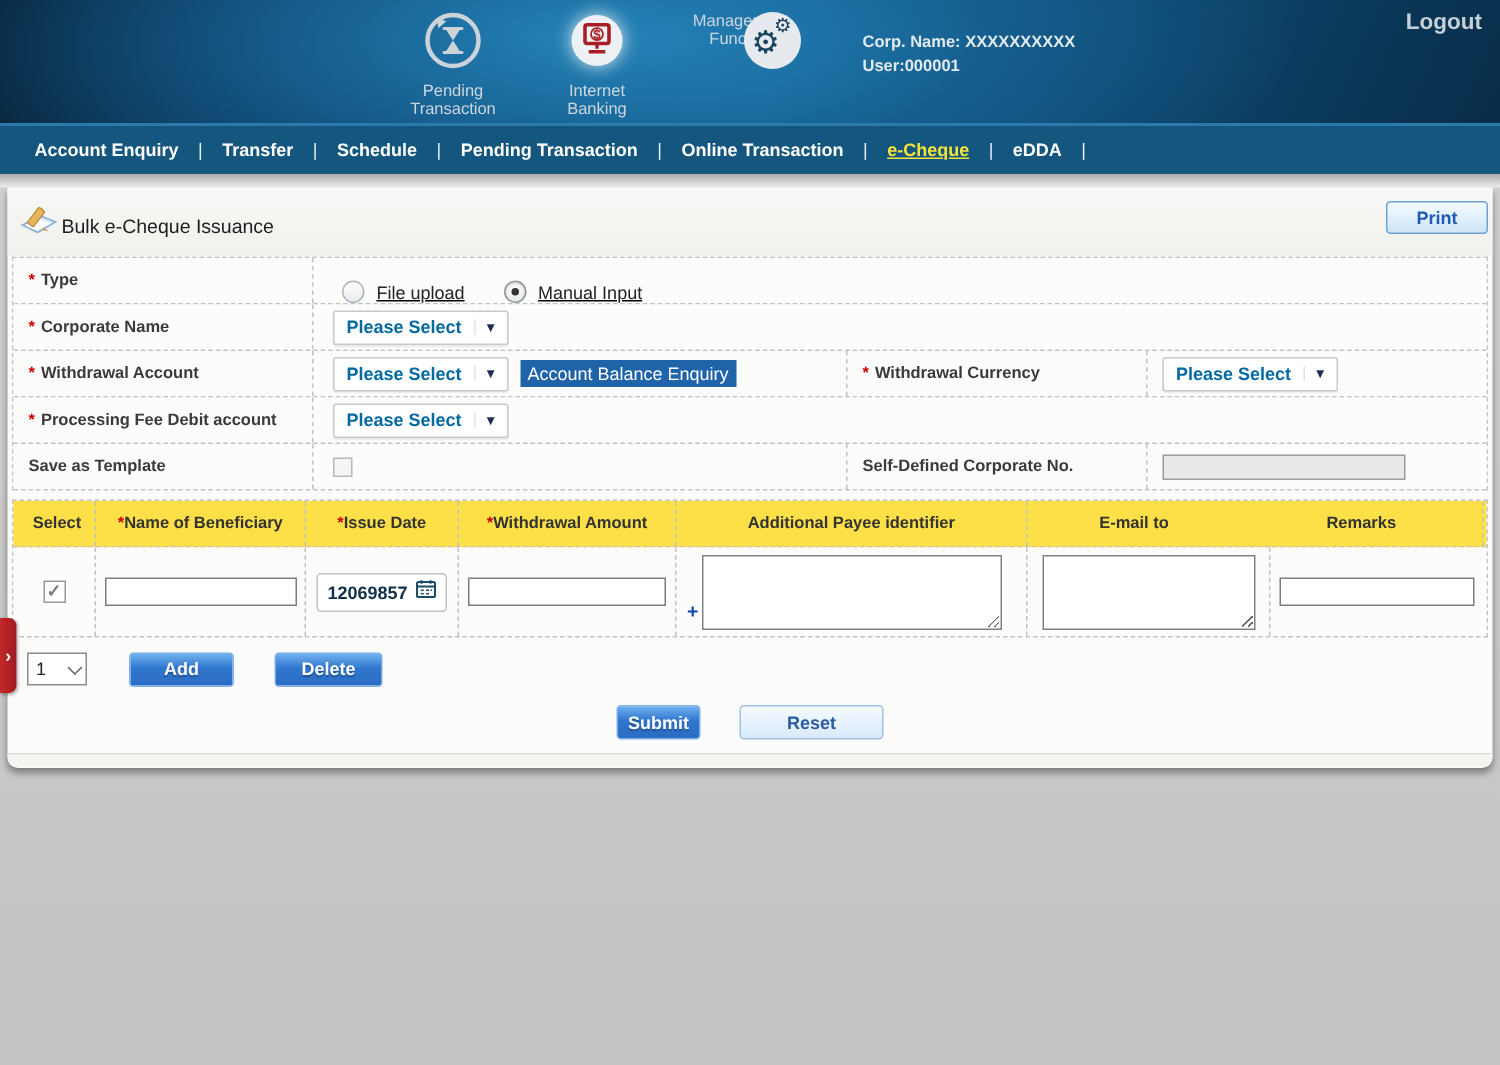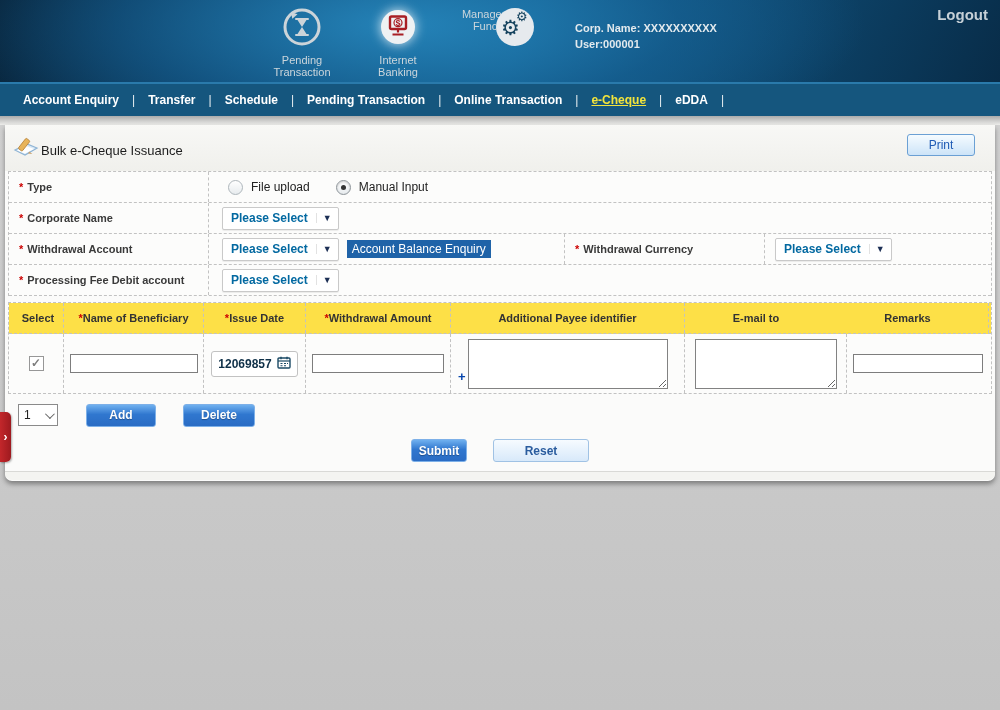--- a/index.html
+++ b/index.html
@@ -37,23 +37,23 @@
   .card {
     position:absolute; left:5px; top:125px; width:990px;
     background:#fbfbfa; border-radius:0 0 7px 7px;
     box-shadow:0 3px 5px rgba(0,0,0,.38); padding-bottom:1px;
   }
   .title-row { position:relative; height:46px;
     background:linear-gradient(#f8f8f6, #f0f0ec);
   }
   .title-icon { position:absolute; left:8px; top:11px; }
   .page-title { position:absolute; left:36px; top:18px; font-size:13px; color:#1d1d1d; }
-  .print-btn { position:absolute; right:20px; top:9px; width:68px; height:22px;
+  .print-btn { position:absolute; right:3px; top:9px; width:68px; height:22px;
     background:linear-gradient(#f5fbff, #cde4f8); border:1px solid #6ba0d4; border-radius:3px;
-    color:#1f5bb5; font-weight:normal; font-size:12px; cursor:pointer; }
+    color:#1f5bb5; font-weight:bold; font-size:12px; cursor:pointer; }
 
   
   .formtable { margin:0 3px; border:1px dashed #c2c2c2; border-bottom:none; }
   .frow { display:flex; height:31px; border-bottom:1px dashed #c2c2c2; background:#fcfcfb; align-items:stretch; }
   .flabel { width:200px; border-right:1px dashed #c2c2c2; display:flex; align-items:center; padding-left:10px;
     font-weight:bold; font-size:11px; color:#3a3a3a; }
   .req { color:#cc0000; margin-right:4px; font-weight:bold; }
   .fvalue { flex:1; display:flex; align-items:center; padding-left:13px; }
   .fvalue.split { width:355px; flex:none; }
   .flabel2 { width:200px; border-left:1px dashed #c2c2c2; display:flex; align-items:center; padding-left:10px;
@@ -63,21 +63,21 @@
   .dropdown { display:inline-flex; align-items:center; height:23px; background:#fff;
     border:1px solid #c9c9c9; border-radius:2px; box-shadow:0 1px 1px rgba(0,0,0,.07); cursor:pointer; }
   .dropdown .dtext { padding:0 8px; font-weight:bold; font-size:12px; color:#0369a1; }
   .dropdown .darrow { padding:0 6px; border-left:1px solid #e2e2e2; font-size:9px; color:#1c2f55; }
 
   .radio { width:15px; height:15px; border-radius:50%; border:1px solid #aeb6bb;
     background:linear-gradient(#ffffff, #e7ebee); display:inline-block; position:relative; cursor:pointer; }
   .radio.checked { border-color:#8d9499; box-shadow:inset 0 1px 2px rgba(0,0,0,.2); }
   .radio.checked::after { content:""; position:absolute; left:4px; top:4px; width:5px; height:5px; border-radius:50%; background:#333; }
   .radio-label { font-size:12px; color:#222; margin:0 26px 0 8px; }
-  .radio-group { display:flex; align-items:center; margin-left:6px; }
+  .radio-group { display:flex; align-items:flex-end; margin-left:6px;text-decoration:underline; }
 
   .checkbox { width:13px; height:13px; border:1px solid #b8b8b8; background:#f5f5f4; display:inline-block; cursor:pointer; }
   .checkbox.checked { width:15px; height:15px; border:1px solid #979797; background:#fff;
     color:#7d7d7d; font-size:12px; font-weight:bold; line-height:13px; text-align:center; }
 
   .sel-highlight { margin-left:8px; background:#1f63a8; color:#fff; font-size:12px; padding:2px 5px; }
   .disabled-input { width:162px; height:17px; background:#e9e9e9; border:1px solid #9f9f9f; }
 
   
   .btable { margin:6px 3px 0; border:1px dashed #c2c2c2; }
@@ -272,20 +272,34 @@
           <span>Processing Fee Debit account</span>
         </div>
         <div class="fvalue">
           <span class="dropdown">
             <span class="dtext">Please Select</span>
             <span class="darrow">▼</span>
           </span>
         </div>
       </div>
 
+      <div class="frow">
+        <div class="flabel">
+          <span>Save as Template</span>
+        </div>
+        <div class="fvalue split">
+          <span class="checkbox"></span>
+        </div>
+        <div class="flabel2">
+          <span>Self-Defined Corporate No.</span>
+        </div>
+        <div class="fvalue2">
+          <input class="disabled-input" disabled="" value="" style="">
+        </div>
+      </div>
 
     </div>
 
     <div class="btable">
       <div class="theader">
         <div class="th c1">
           <span class="req"></span>
           <span>Select</span>
         </div>
         <div class="th c2">

